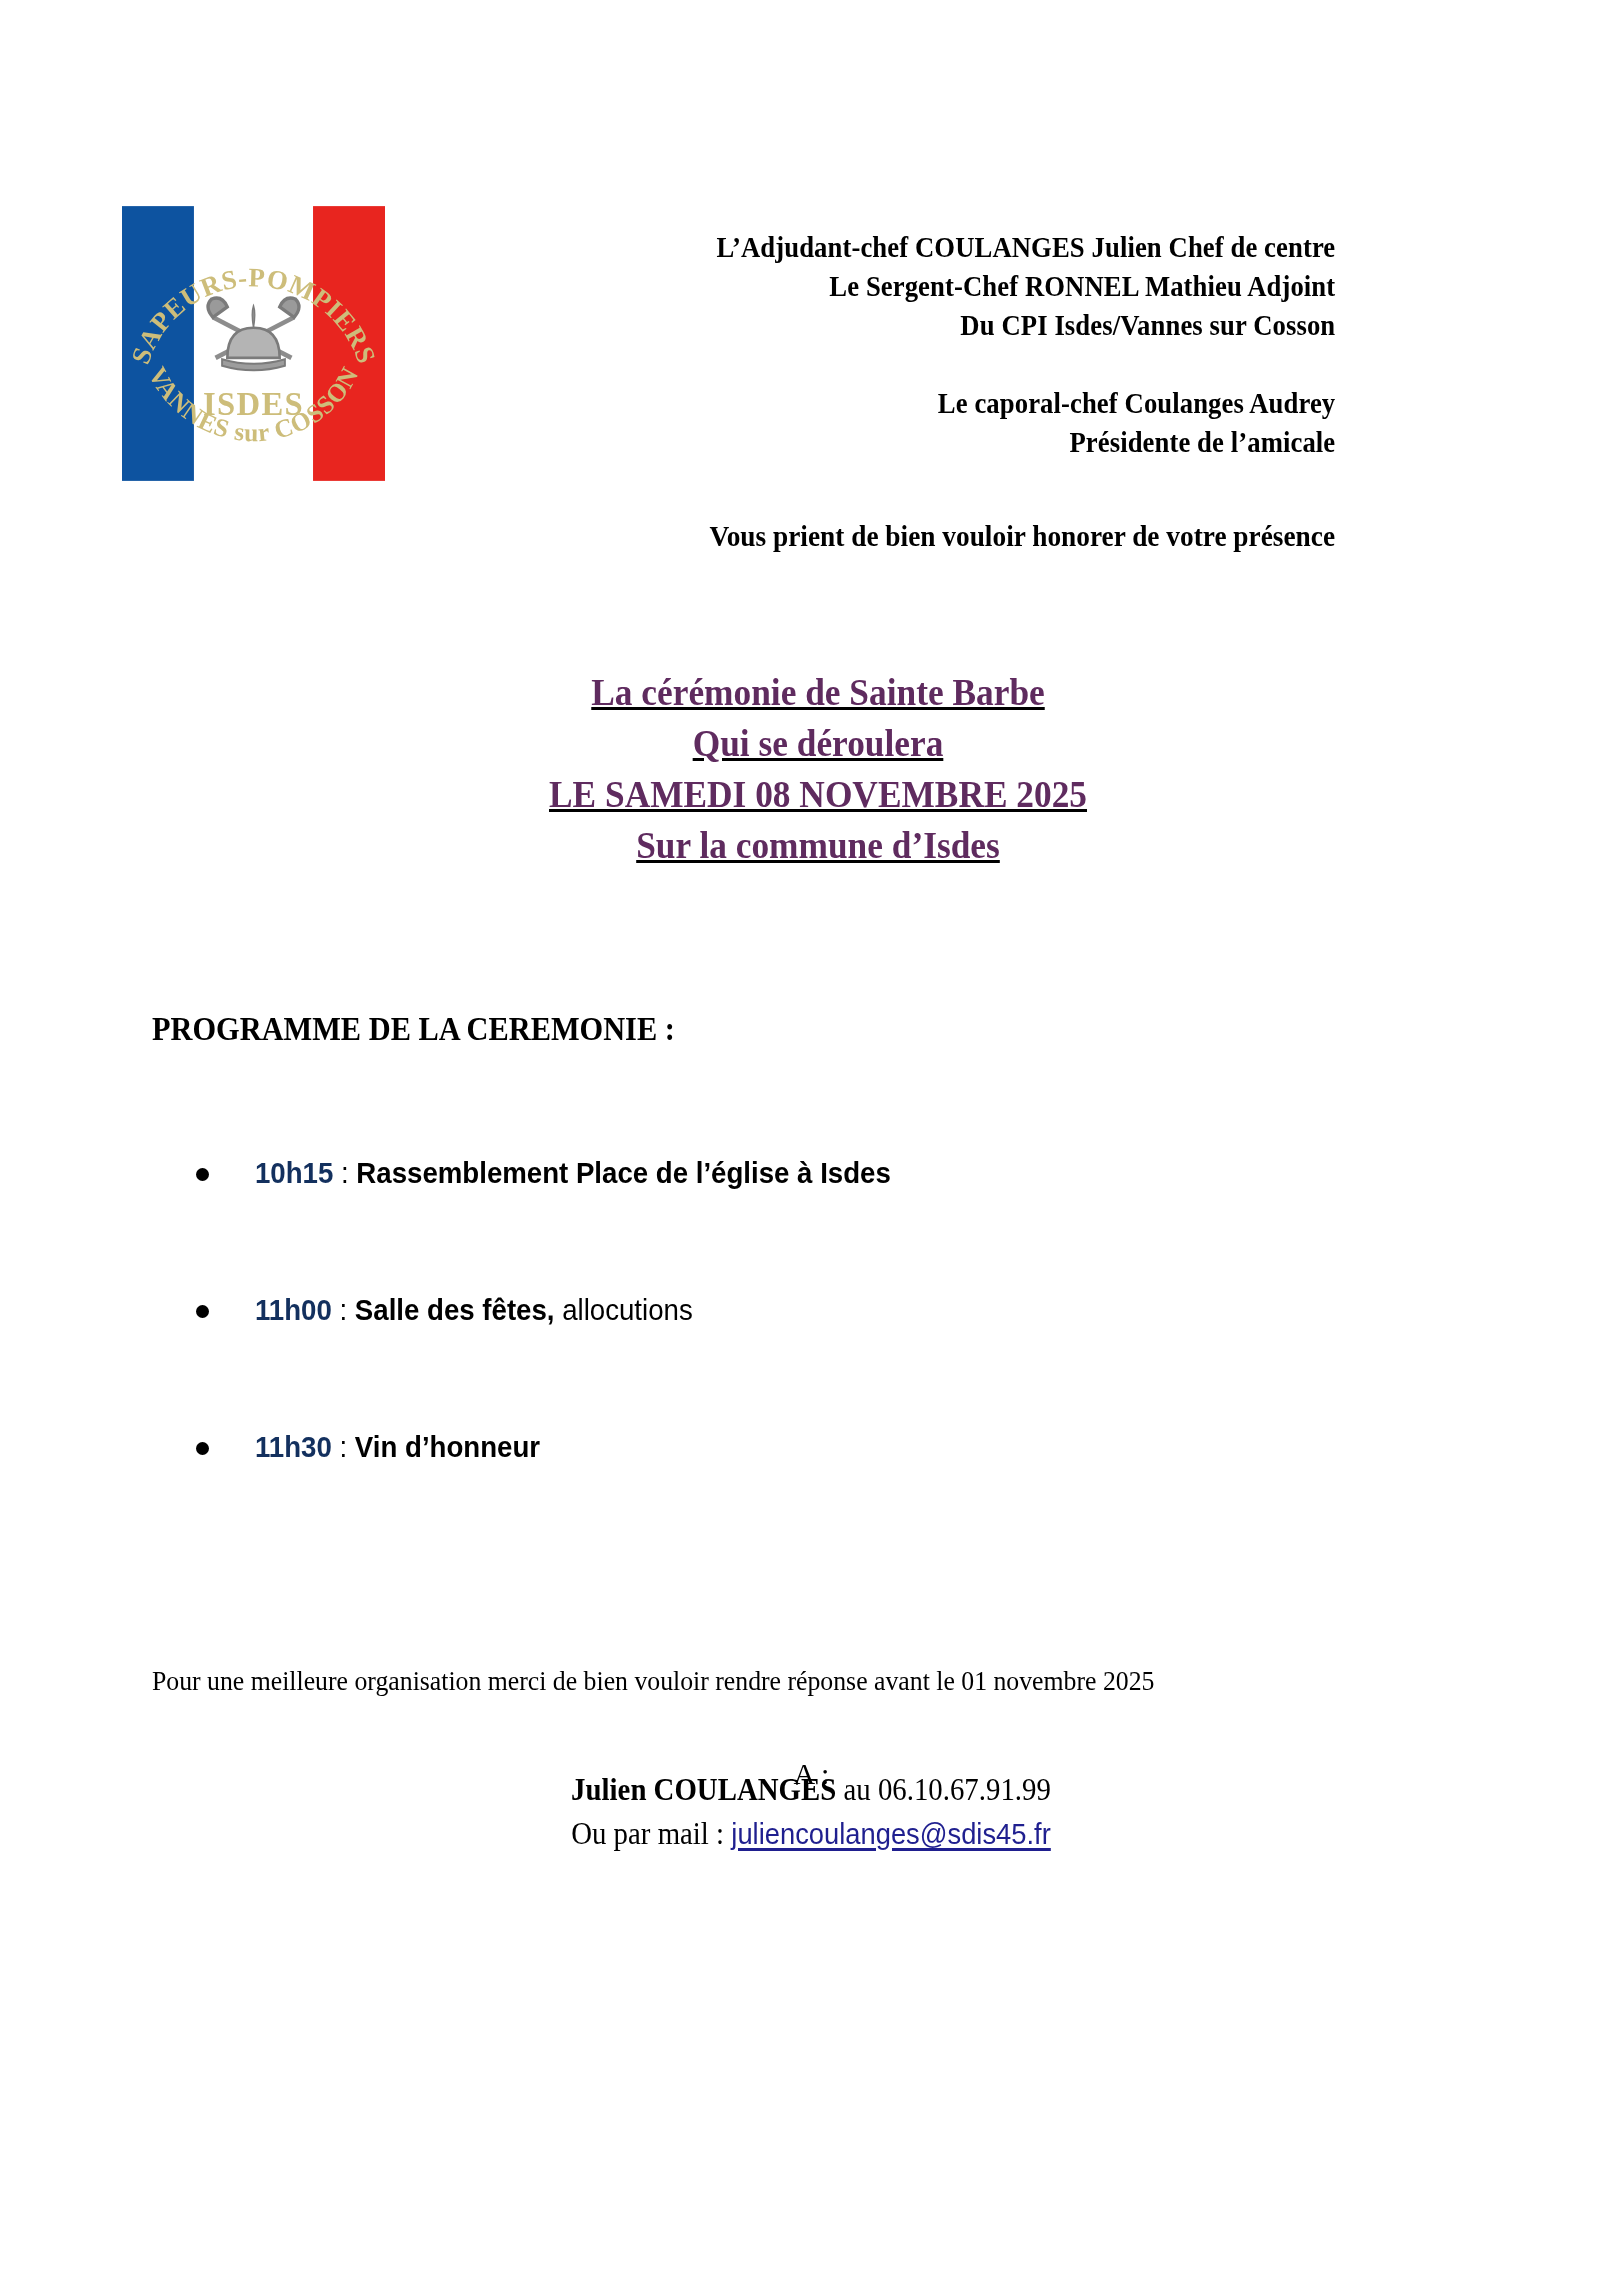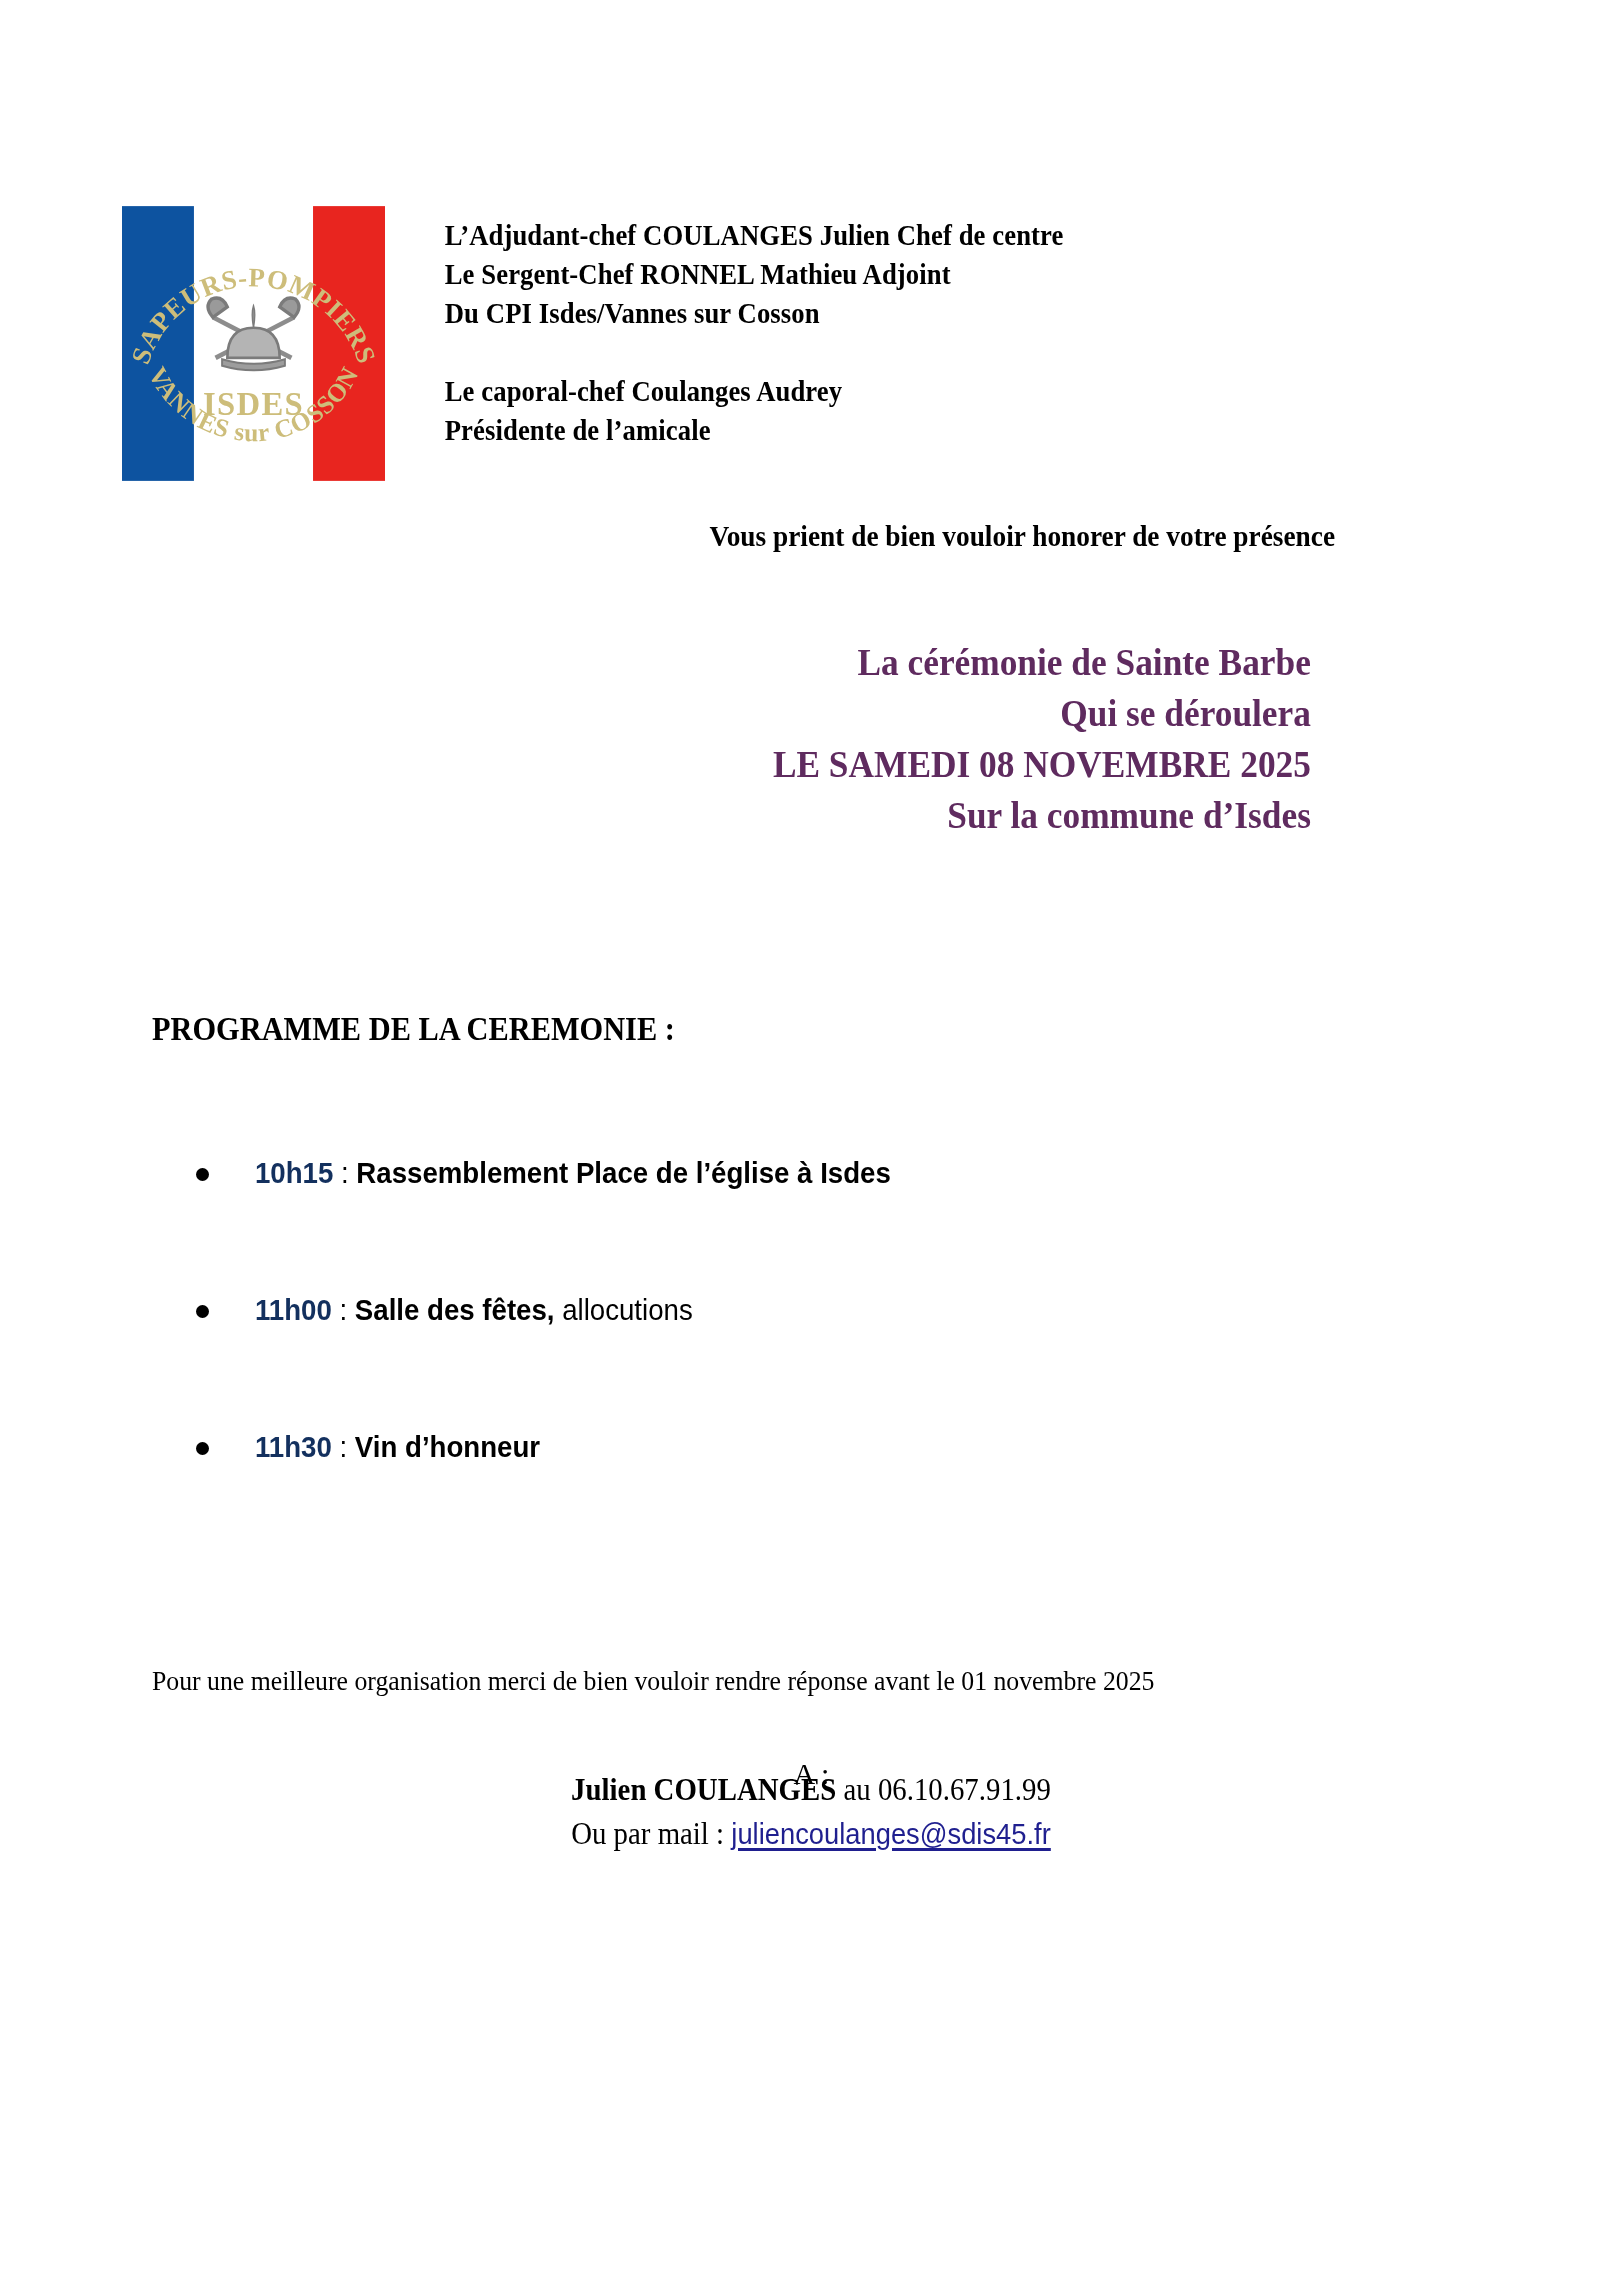--- a/index.html
+++ b/index.html
@@ -25,23 +25,23 @@
     top: 206px;
     width: 263px;
     height: 275px;
   }
   .logo svg { display: block; width: 100%; height: 100%; }
 
   
   .header-block {
     position: absolute;
     left: 406px;
-    top: 216px;
+    top: 228px;
     width: 968px;
-    text-align: left;
+    text-align: right;
   }
   .hdr-line {
     font-family: "Liberation Serif", "DejaVu Serif", serif;
     font-weight: bold;
     font-size: 29px;
     line-height: 39px;
     letter-spacing: 0.1px;
     transform: scaleX(0.92);
     transform-origin: center center;
     white-space: nowrap;
@@ -62,23 +62,24 @@
     line-height: 39px;
     transform: scaleX(0.93);
     transform-origin: center center;
     white-space: nowrap;
   }
 
   
   .title-block {
     position: absolute;
     left: 288px;
-    top: 637px;
+    top: 667px;
     width: 1060px;
-    text-align: right;
+    text-align: center;
+    text-decoration: underline;
   }
   .title-line {
     font-family: "Liberation Serif", "DejaVu Serif", serif;
     font-weight: bold;
     color: #5f2b5f;
     font-size: 38px;
     line-height: 51px;
     transform: scaleX(0.93);
     transform-origin: center center;
     white-space: nowrap;

